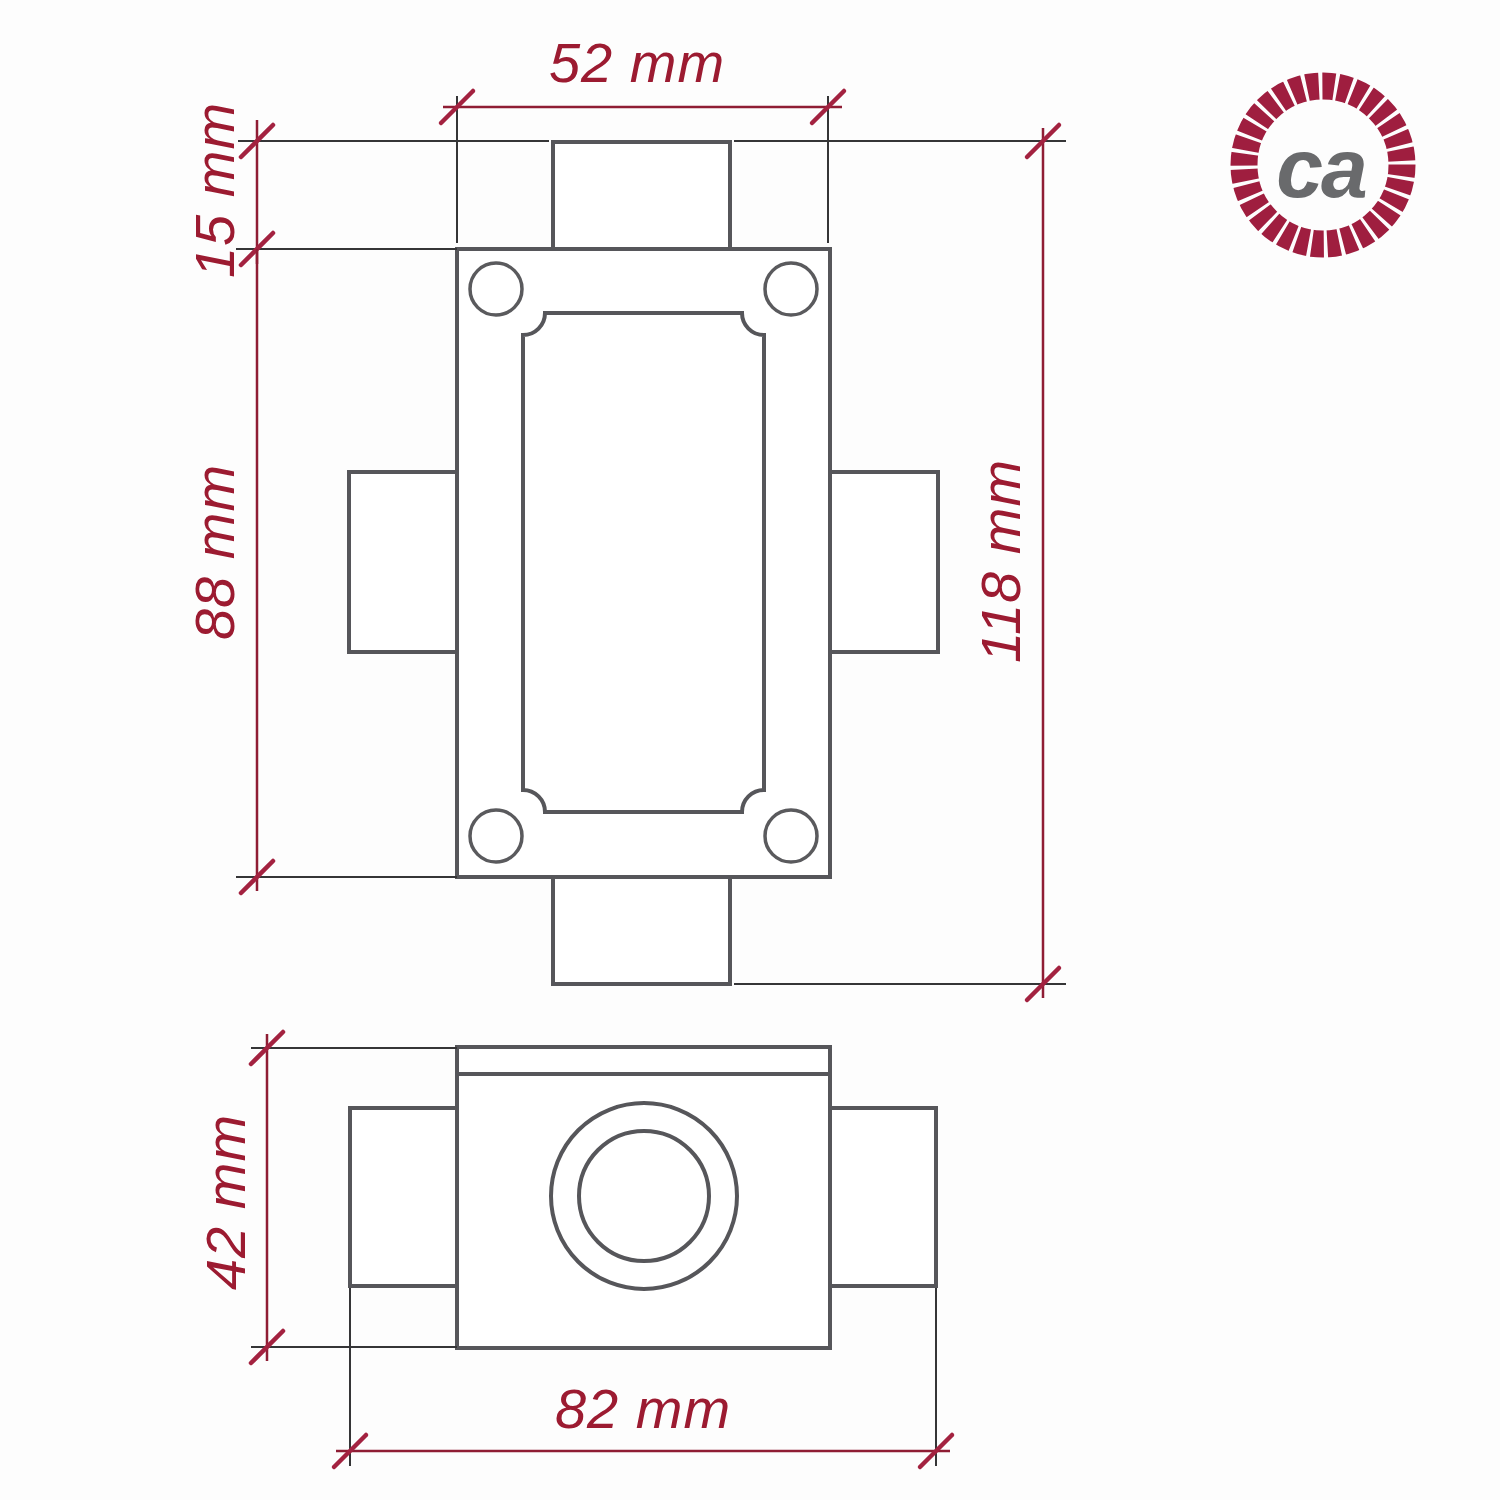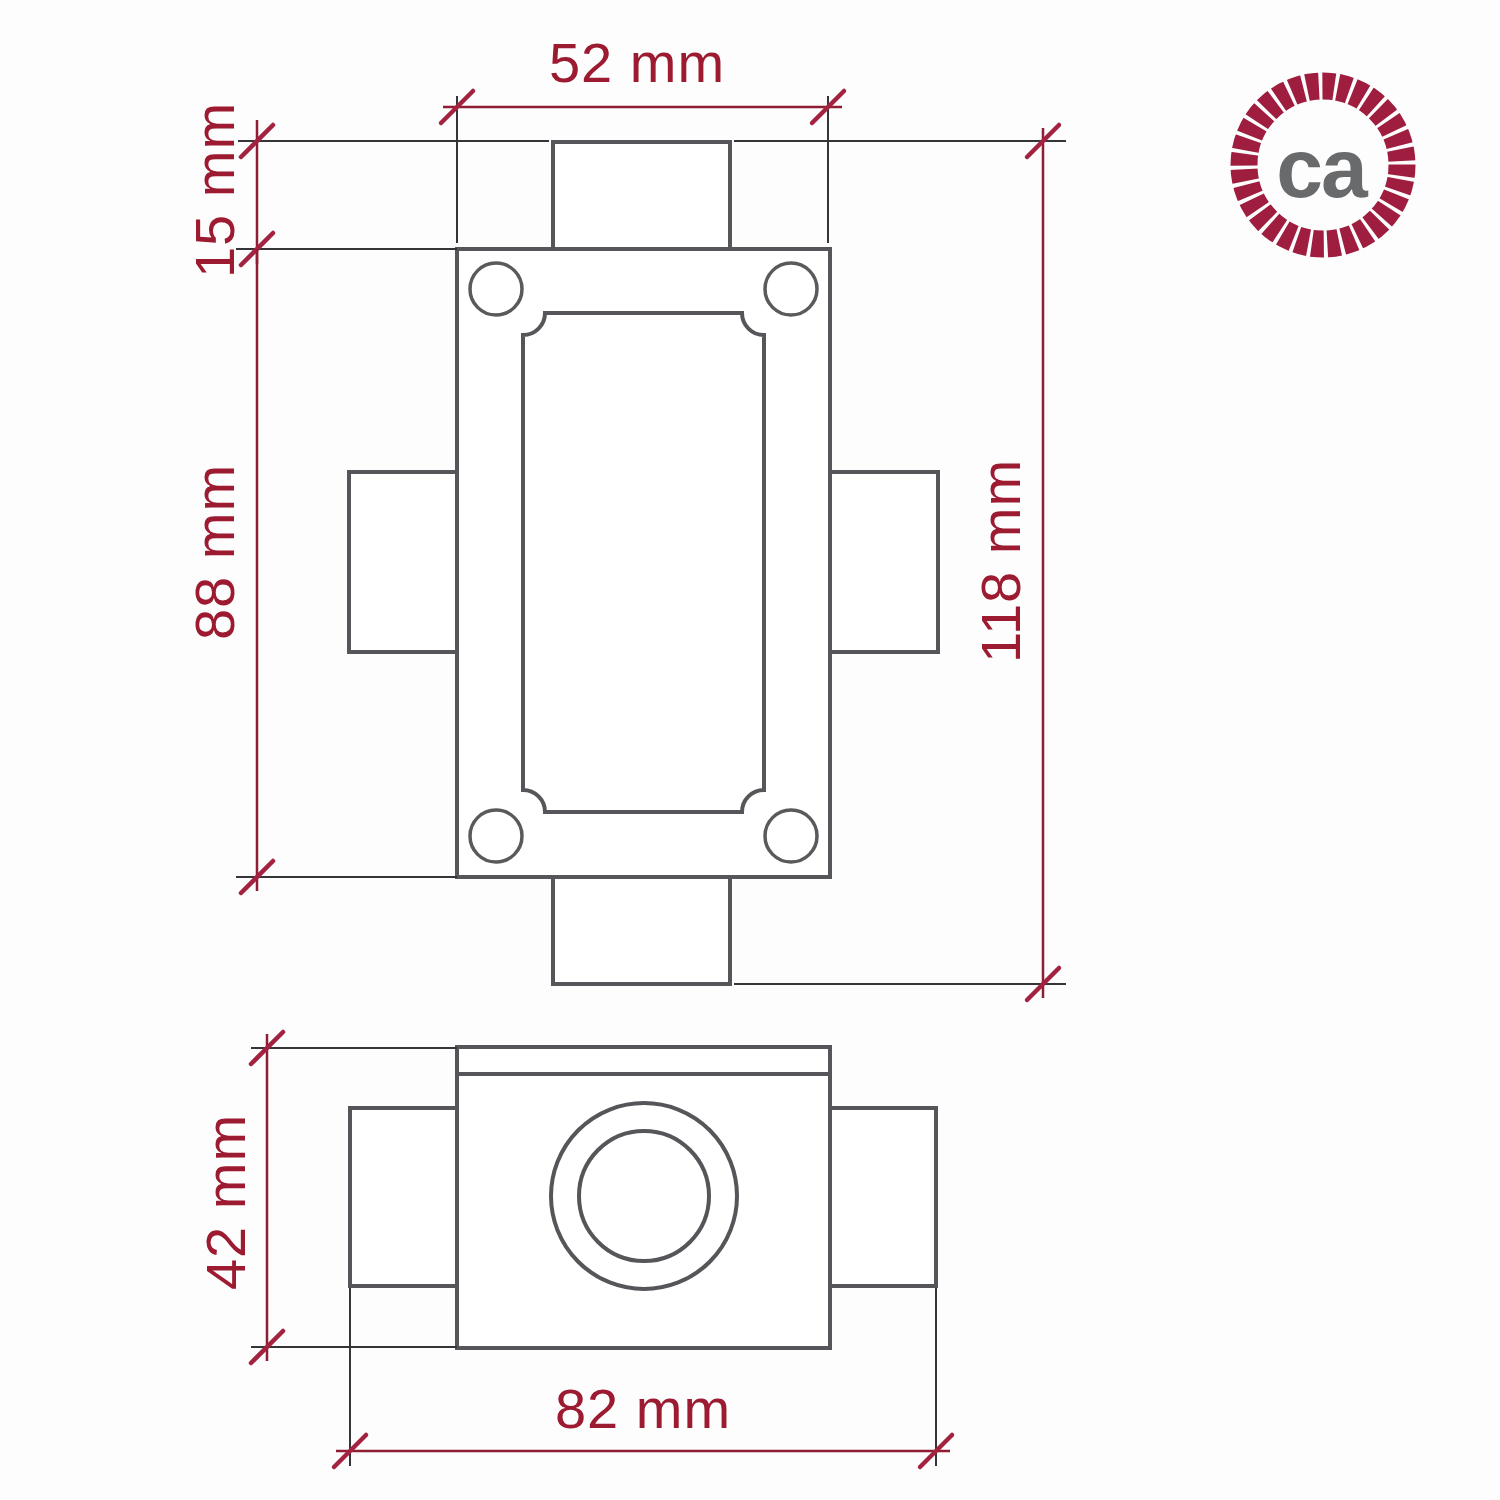--- a/index.html
+++ b/index.html
@@ -7,20 +7,21 @@
     padding: 0;
     background: #ffffff;
     font-family: "Liberation Sans", sans-serif;
   }
   .canvas {
     position: relative;
     width: 1500px;
     height: 1500px;
     background: #fdfdfd;
     overflow: hidden;
+    font-style: italic;
   }
   svg { display: block; }
 
   
   .obj {
     fill: #ffffff;
     stroke: #56565a;
     stroke-width: 4;
     stroke-linejoin: miter;
   }

